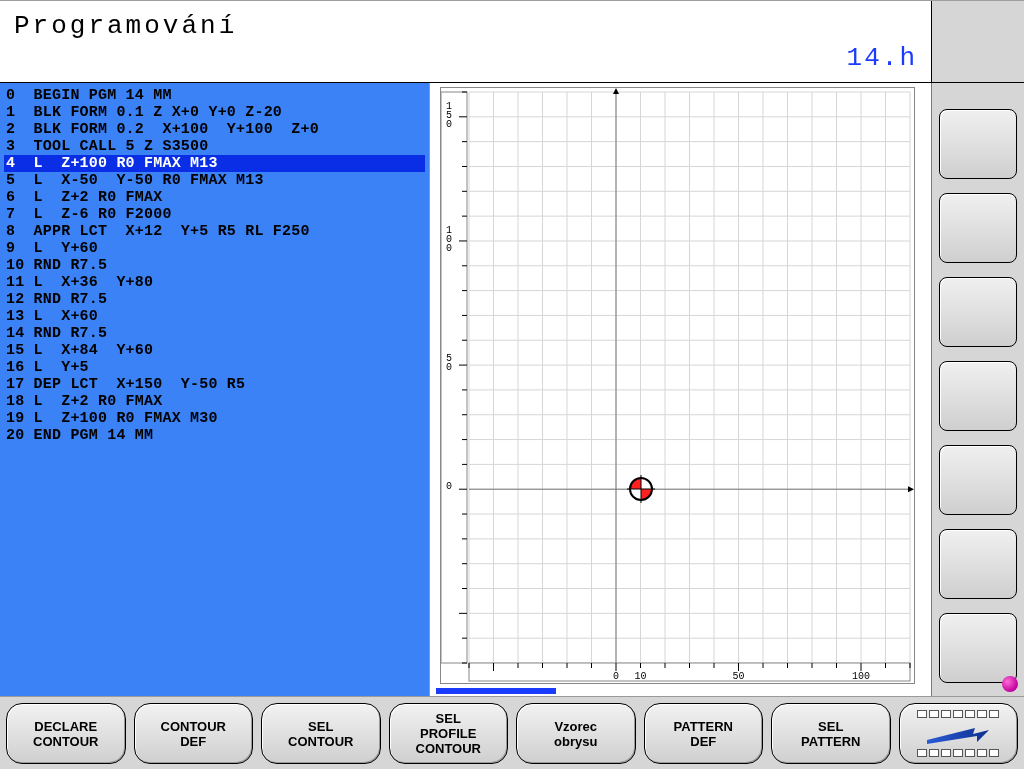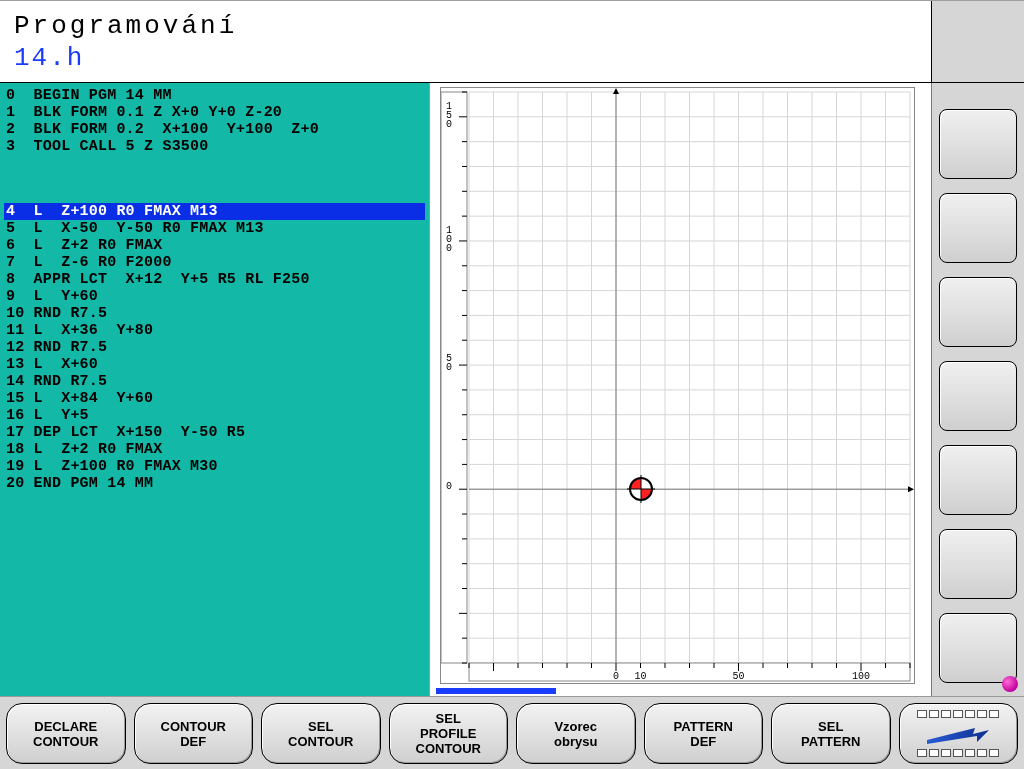--- a/index.html
+++ b/index.html
@@ -39,45 +39,45 @@
     background: #fff;
     border-top: none;
     border-right: 1px solid #000;
     padding: 4px 14px;
     display: flex;
     flex-direction: column;
     justify-content: center;
     gap: 2px;
   }
   .title-main { font-size: 26px; letter-spacing: 3px; font-family: "Courier New", monospace; }
-  .title-file { font-size: 26px; letter-spacing: 2px; color: #1a3cff; font-family: "Courier New", monospace;}
+  .title-file { font-size: 26px; letter-spacing: 2px; color: #1a3cff; font-family: "Courier New", monospace; text-align: right;}
   .right-bar {
     width: 92px;
     background: #d6d6d6;
   }
 
   .workarea {
     display: flex;
     height: calc(769px - 82px - 74px);
   }
   .code-panel {
     width: 430px;
-    background: #14b8a6;
+    background: #3b82f6;
     border-left: none;
     border-right: 1px solid #999;
     padding: 4px 4px 4px 4px;
     font-size: 15px;
     line-height: 17px;
     white-space: pre;
     font-family: "Courier New", monospace;
     font-weight: bold;
     letter-spacing: .2px;
   }
   .code-line { padding: 0 2px; }
-  .code-line.sel { background: #0a2ee6; color: #fff; margin-top: 48px; }
+  .code-line.sel { background: #0a2ee6; color: #fff; }
 
   .graph-panel {
     flex: 1;
     background: #fff;
     position: relative;
     border-right: 1px solid #7a7a7a;
   }
   .graph-inner {
     position: absolute;
     left: 10px; top: 4px; right: 16px; bottom: 12px;

